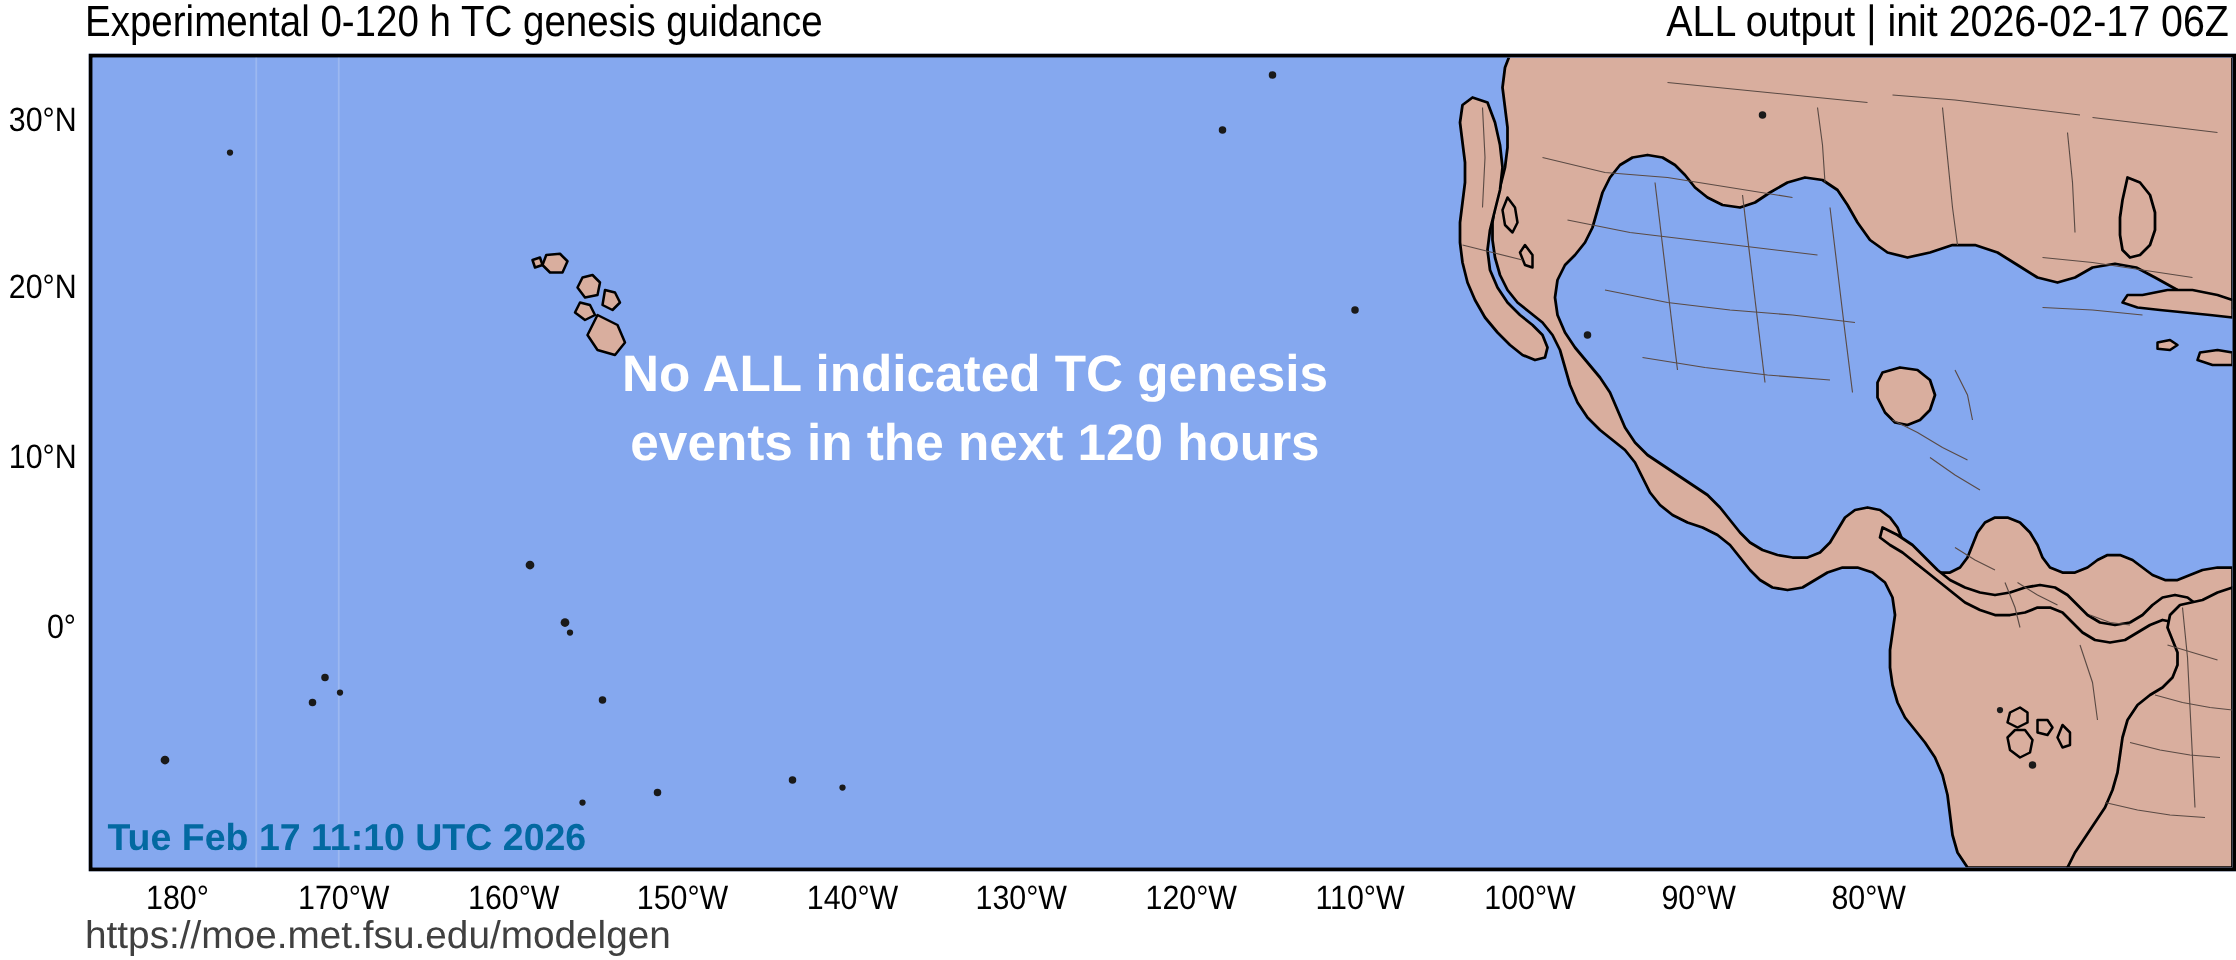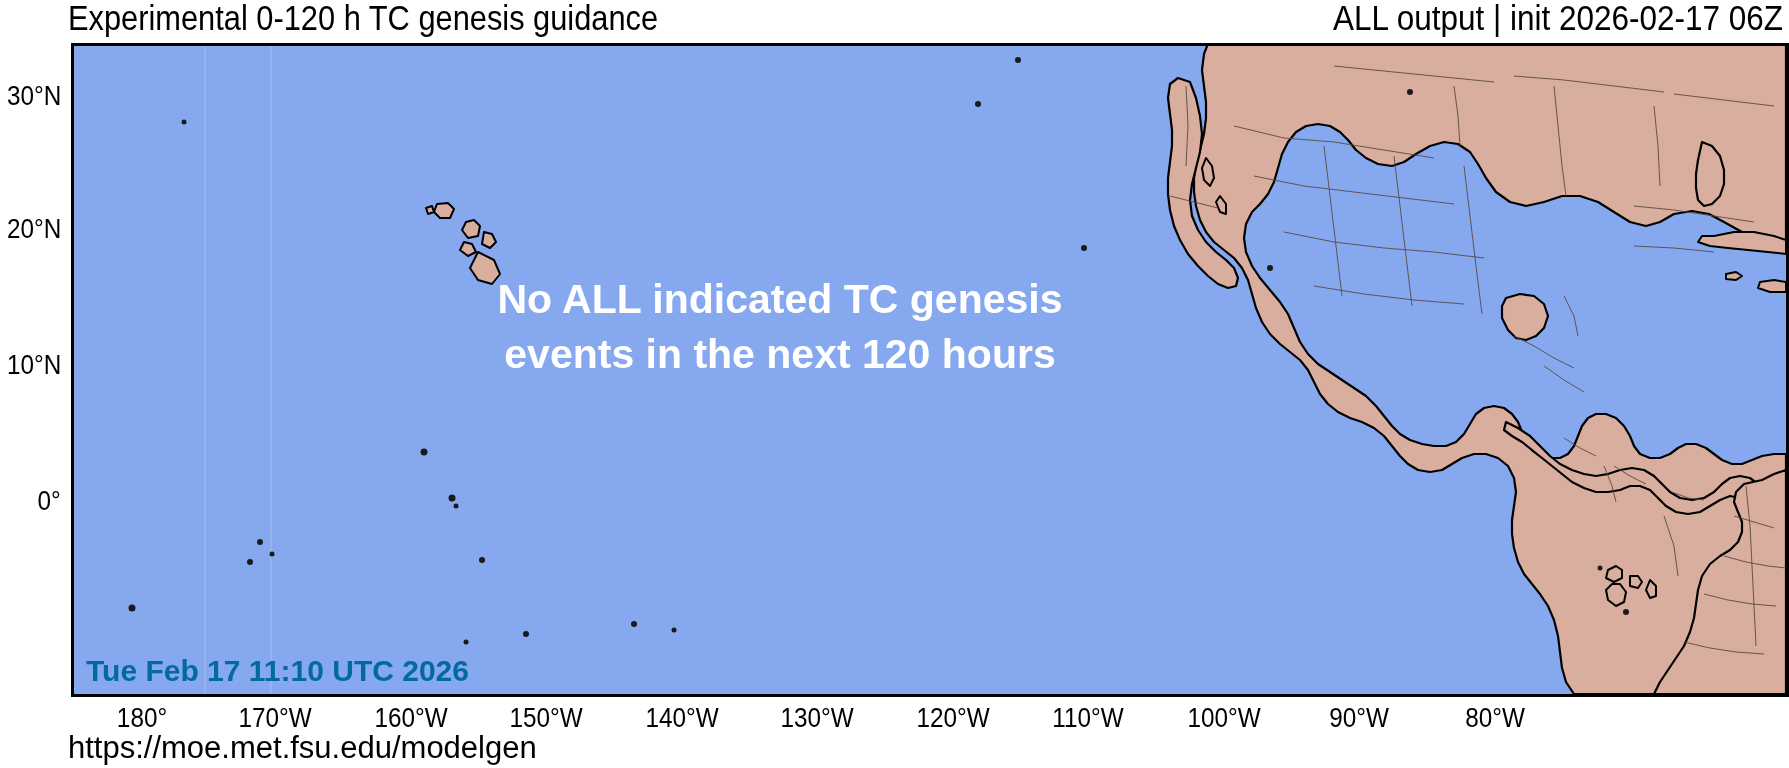--- a/index.html
+++ b/index.html
@@ -53,21 +53,21 @@
   .nogen .l2{display:block;}
 
   .stamp{
     position:absolute;left:86px;top:654px;
     color:#0369a1;font-weight:bold;font-size:30px;
     font-family:"Liberation Sans",sans-serif;white-space:nowrap;
   }
 
   .url{
     position:absolute;left:68px;top:730px;
-    color:#000000;font-size:31px;
+    color:#404040;font-size:31px;
     font-family:"Liberation Sans",sans-serif;white-space:nowrap;
   }
 </style>
 </head>
 <body>
 
 <div class="page">
 
   <div class="title-left">Experimental 0-120 h TC genesis guidance</div>
   <div class="title-right">ALL output | init 2026-02-17 06Z</div>

